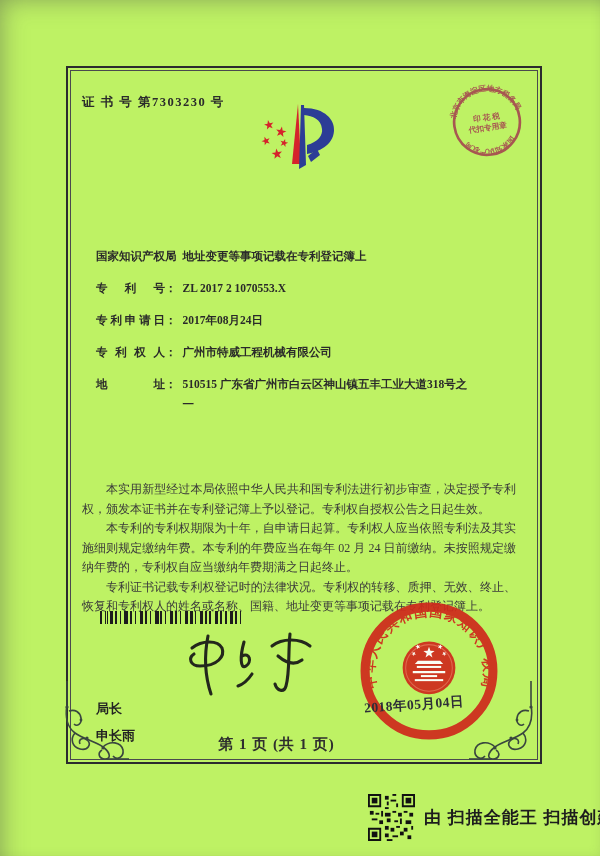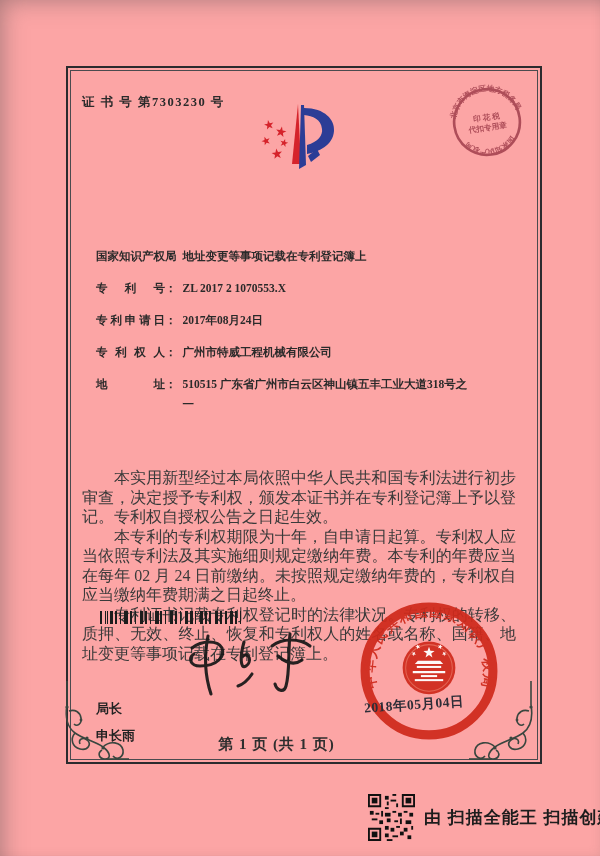--- a/index.html
+++ b/index.html
@@ -3,21 +3,21 @@
 <meta charset="utf-8">
 <style>
   html,body{margin:0;padding:0;}
   body{
     width:600px;height:856px;position:relative;overflow:hidden;
     background:#fbfaf8;
     font-family:"Liberation Serif","DejaVu Serif",serif;
     color:#262626;
   }
   #paper{
-    position:absolute;inset:0;background:#fca5a5;
+    position:absolute;inset:0;background:#bef264;
     box-shadow:inset 16px 14px 26px -16px rgba(70,70,72,.5),
                inset -5px -5px 14px -10px rgba(70,70,72,.25);
   }
   .frame{
     position:absolute;left:66px;top:66px;width:472px;height:694px;
     border:2px solid #2b2b2e;
   }
   .frame::after{
     content:"";position:absolute;inset:2px;border:1px solid #4a4a4e;
   }
@@ -32,22 +32,22 @@
     font-size:31px;font-weight:700;letter-spacing:7px;color:#171717;
   }
   .fields{position:absolute;left:96px;top:246px;width:420px;font-size:11.5px;font-weight:600;color:#2a2a2a;}
   .frow{margin-bottom:12px;line-height:20px;white-space:nowrap;}
   .lbl{display:inline-block;width:69px;text-align:justify;text-align-last:justify;vertical-align:top;}
   .col{vertical-align:top;}
   .val{display:inline-block;margin-left:6px;vertical-align:top;max-width:288px;white-space:normal;}
   .grant-row{margin-top:2px;}
   .grant2{margin-left:58px;}
   .paras{
-    position:absolute;left:82px;top:468px;width:434px;
-    font-size:16px;line-height:19.5px;color:#3a3a3a;font-weight:500;
+    position:absolute;left:82px;top:480px;width:434px;
+    font-size:12px;line-height:19.5px;color:#3a3a3a;font-weight:500;
     text-align:justify;
   }
   .paras p{margin:0;text-indent:2em;}
   .barcode{
     position:absolute;left:100px;top:611px;width:142px;height:13px;
     background-image:
       repeating-linear-gradient(90deg,#1c1c1c 0 2px,transparent 2px 5px,#1c1c1c 5px 6px,transparent 6px 10px,#1c1c1c 10px 13px,transparent 13px 15px),
       repeating-linear-gradient(90deg,transparent 0 7px,#1c1c1c 7px 8px,transparent 8px 17px);
   }
   .commissioner{

